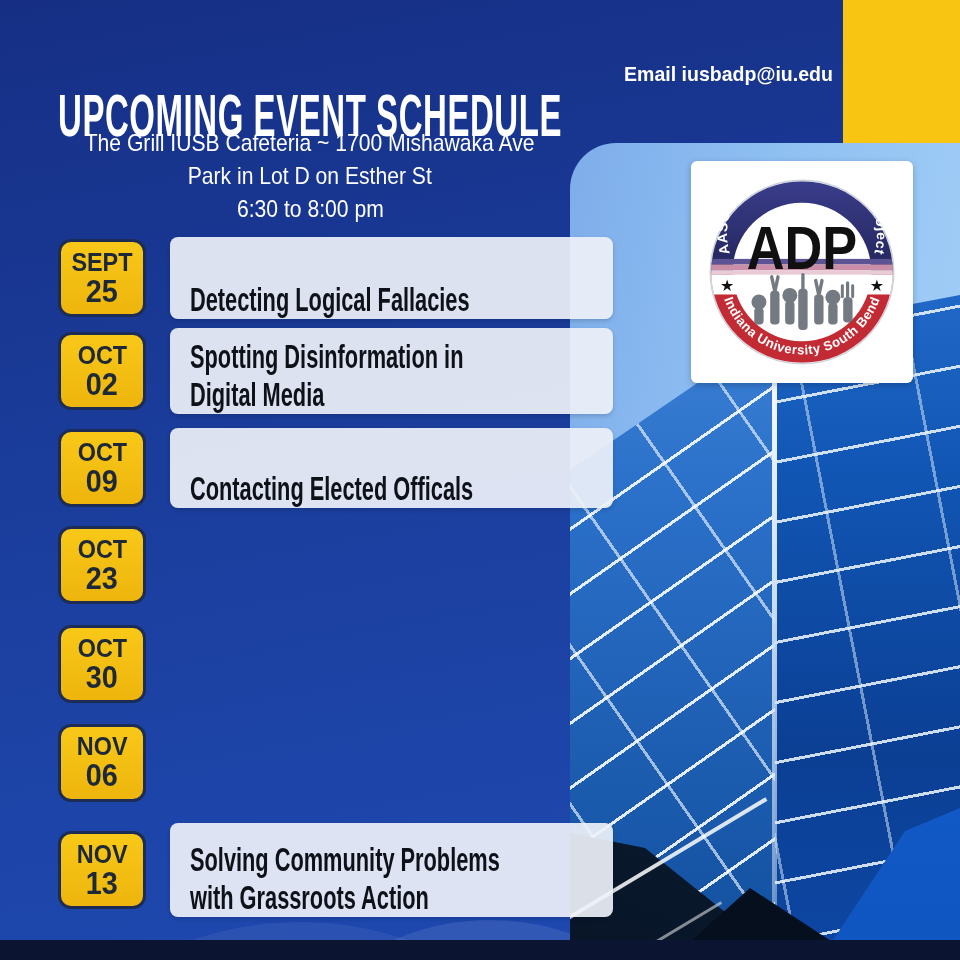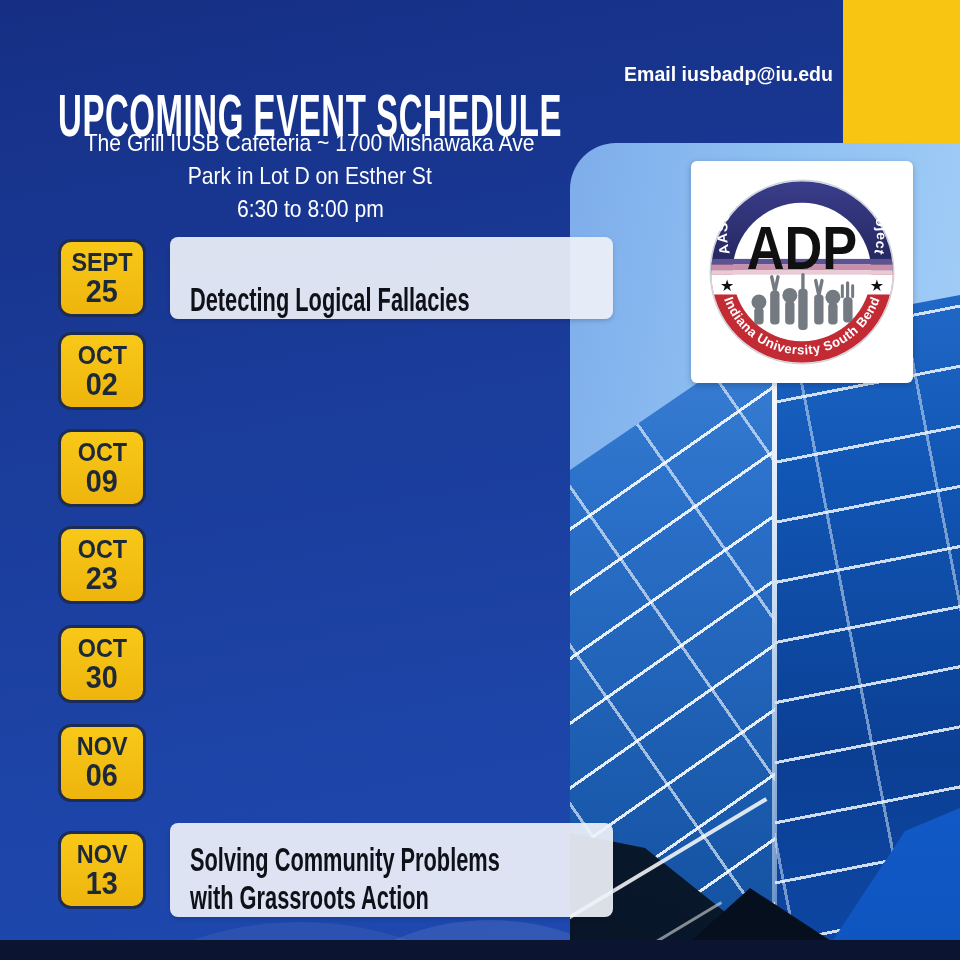--- a/index.html
+++ b/index.html
@@ -181,25 +181,32 @@
     </div>
     <div class="card">
       <span class="card-title">Detecting Logical Fallacies</span>
     </div>
   </div>
   <div class="row" style="top:328px;height:86px">
     <div class="badge">
       <span class="m">OCT</span>
       <span class="d">02</span>
     </div>
+    <div class="card">
+      <span class="card-title">Spotting Disinformation in
+Digital Media</span>
+    </div>
   </div>
   <div class="row" style="top:428px;height:80px">
     <div class="badge">
       <span class="m">OCT</span>
       <span class="d">09</span>
+    </div>
+    <div class="card">
+      <span class="card-title">Contacting Elected Officals</span>
     </div>
   </div>
   <div class="row" style="top:521px;height:88px">
     <div class="badge">
       <span class="m">OCT</span>
       <span class="d">23</span>
     </div>
   </div>
   <div class="row" style="top:620px;height:88px">
     <div class="badge">

